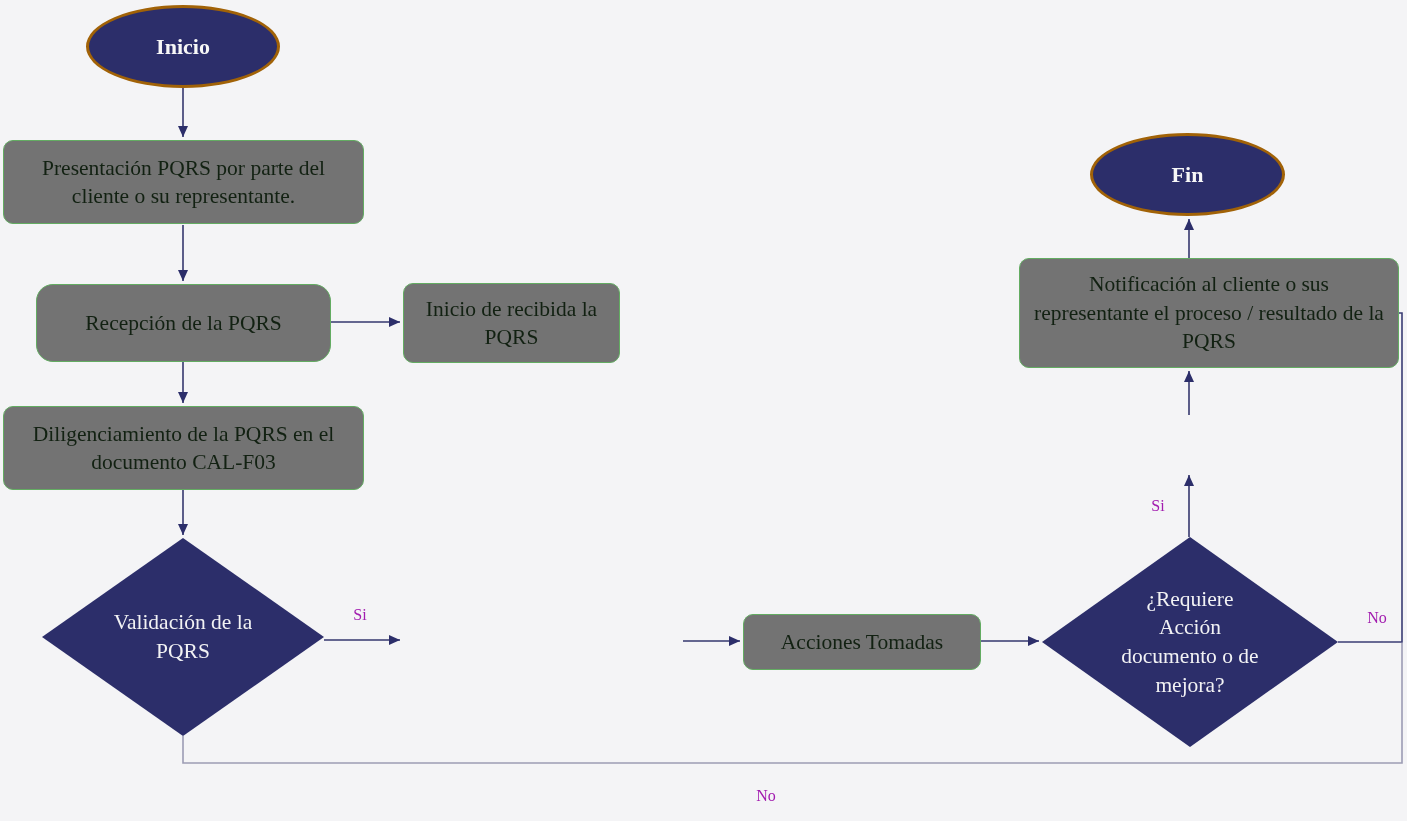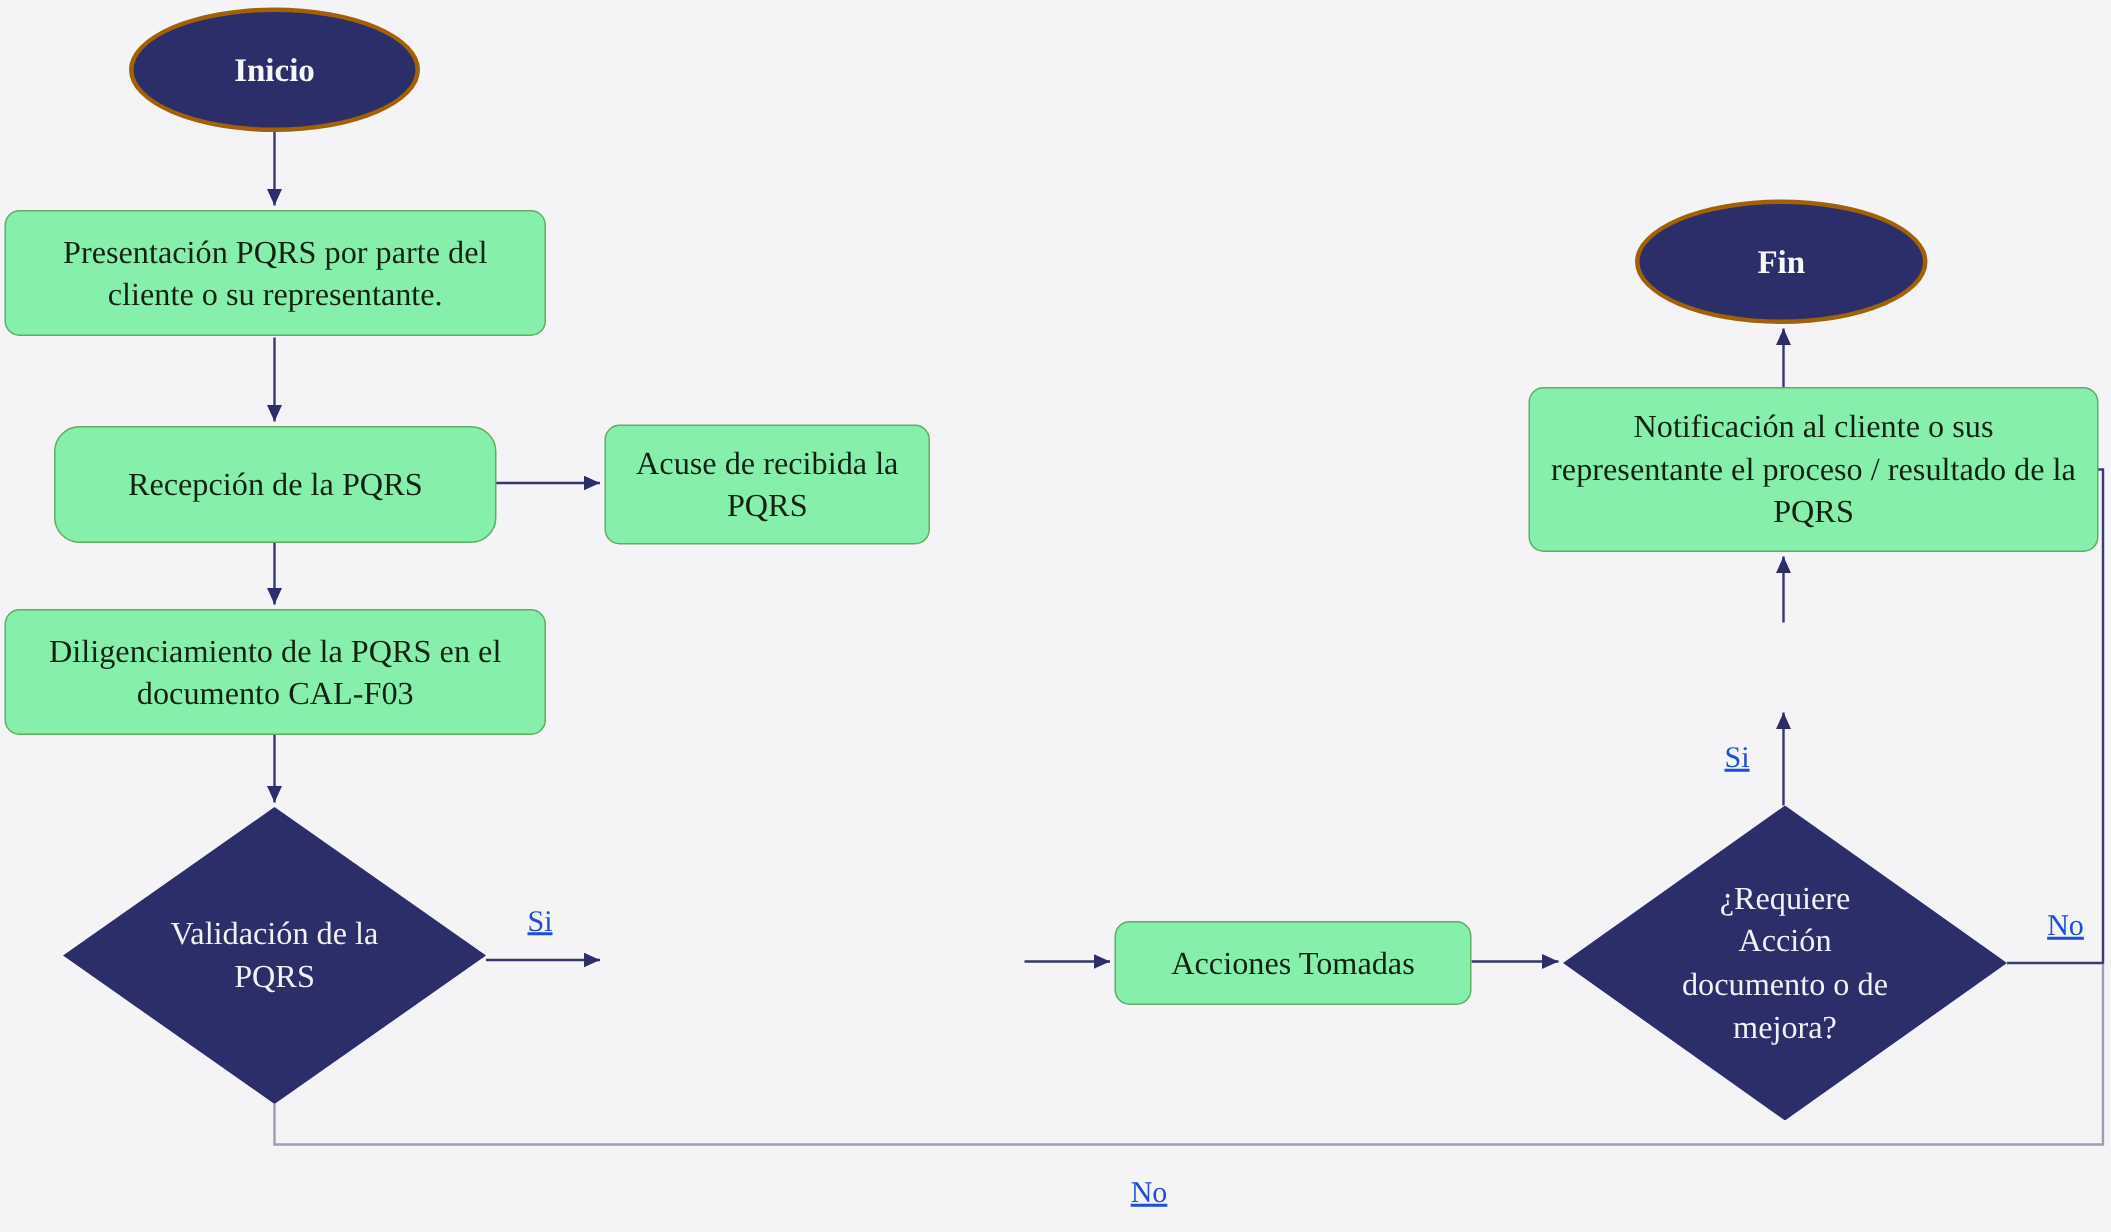--- a/index.html
+++ b/index.html
@@ -30,44 +30,43 @@
   }
   .oval {
     background: #2c2e6a;
     border: 3px solid #a16207;
     border-radius: 50%;
     color: #f7f7f7;
     font-weight: bold;
     font-size: 22px;
   }
   .box {
-    background: #86efac;
+    background: #737373;
     border: 1.5px solid #63ac62;
     border-radius: 10px;
     color: #122112;
     font-size: 21.5px;
     line-height: 1.32;
     padding: 6px 10px;
   }
   .diamond {
     background: #2c2e6a;
     clip-path: polygon(50% 0, 100% 50%, 50% 100%, 0 50%);
     color: #f2f2f4;
     font-size: 21.5px;
     line-height: 1.33;
   }
   .diamond .dtext { max-width: 175px; }
   .diamond.small .dtext { max-width: 145px; }
   .elabel {
     position: absolute;
     transform: translate(-50%, -50%);
-    font-size: 20px;
-    color: #1d4ed8;
+    font-size: 16px;
+    color: #a21caf;
     white-space: nowrap;
-    text-decoration: underline;
   }
 </style>
 </head>
 <body>
 
 <div id="canvas">
 
   <svg id="edges" viewBox="0 0 1407 821" xmlns="http://www.w3.org/2000/svg">
     <defs>
       <marker id="arrowNavy" markerUnits="userSpaceOnUse" markerWidth="14" markerHeight="12" refX="11" refY="5" orient="auto">
@@ -98,21 +97,21 @@
     <span>Fin</span>
   </div>
 
   <div class="node box" style="left:3px; top:140px; width:361px; height:84px;">
     <span>Presentación PQRS por parte del cliente o su representante.</span>
   </div>
   <div class="node box" style="left:36px; top:284px; width:295px; height:78px;border-radius:17px;">
     <span>Recepción de la PQRS</span>
   </div>
   <div class="node box" style="left:403px; top:283px; width:217px; height:80px;">
-    <span>Acuse de recibida la PQRS</span>
+    <span>Inicio de recibida la PQRS</span>
   </div>
   <div class="node box" style="left:3px; top:406px; width:361px; height:84px;">
     <span>Diligenciamiento de la PQRS en el documento CAL-F03</span>
   </div>
   <div class="node box" style="left:743px; top:614px; width:238px; height:56px;">
     <span>Acciones Tomadas</span>
   </div>
   <div class="node box" style="left:998px; top:258px; width:380px; height:110px;margin-left:21px;">
     <span>Notificación al cliente o sus representante el proceso / resultado de la PQRS</span>
   </div>

